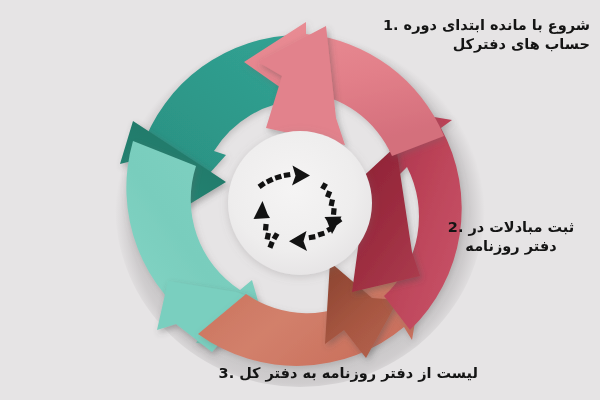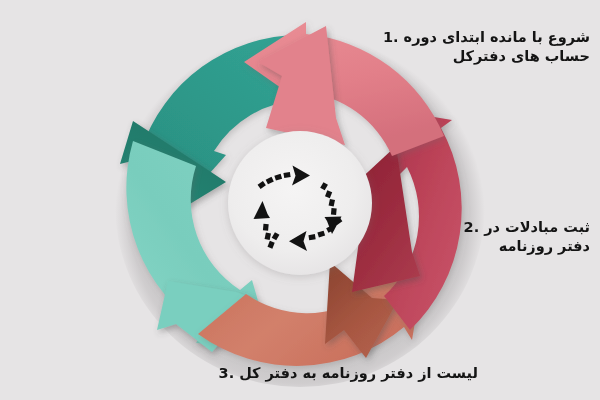--- a/index.html
+++ b/index.html
@@ -18,22 +18,22 @@
     color:#141414;
     font-weight:700;
     font-size:14.5px;
     line-height:1.32;
     direction:rtl;
     unicode-bidi:isolate;
     white-space:pre-line;
     letter-spacing:0px;
   }
   .lbl-5{ left:14px;  top:26px;  width:180px; text-align:right; }
-  .lbl-1{ left:378px; top:28px;  width:212px; text-align:right; }
-  .lbl-2{ left:432px; top:218px; width:158px; text-align:right; }
+  .lbl-1{ left:378px; top:16px;  width:212px; text-align:right; }
+  .lbl-2{ left:432px; top:218px; width:158px; text-align:center; }
   .lbl-3{ left:160px; top:364px; width:318px; text-align:right; }
   .lbl-4{ left:6px;   top:212px; width:134px; text-align:right; }
 </style>
 </head>
 <body>
 
 <div id="stage">
 
   <svg id="cycle" viewBox="0 0 600 400">
     <defs>

